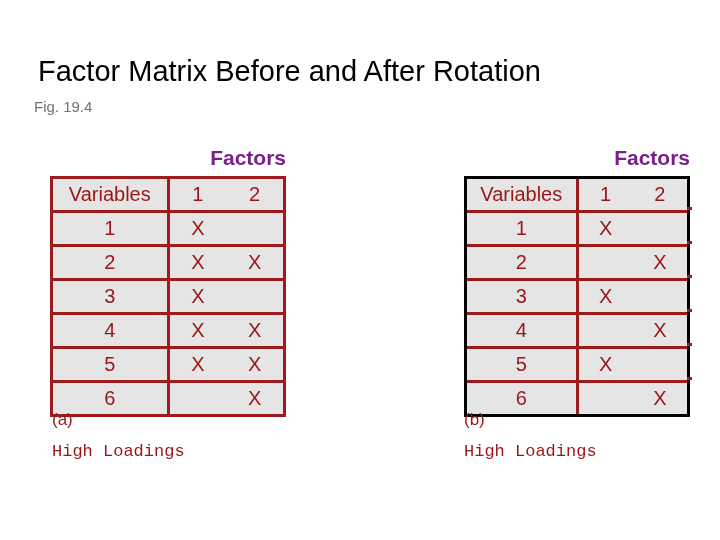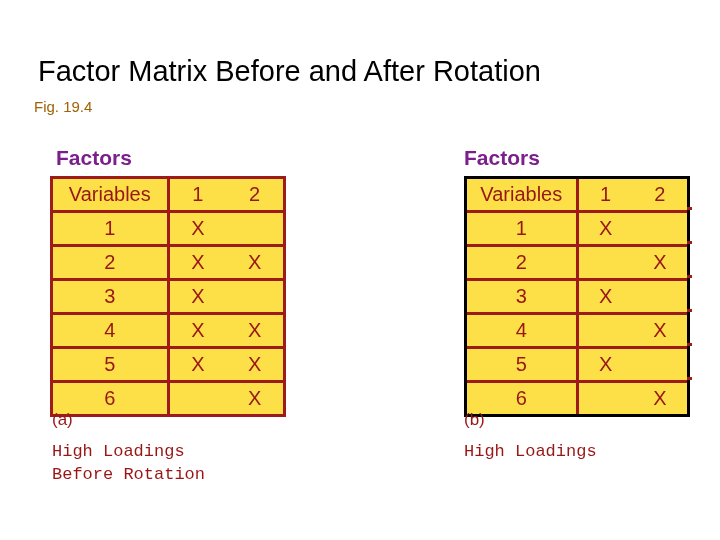--- a/index.html
+++ b/index.html
@@ -31,61 +31,62 @@
     font-weight: 400;
     letter-spacing: 0px;
     white-space: nowrap;
   }
   .fig-label {
     position: absolute;
     left: 34px;
     top: 98px;
     font-size: 15px;
     line-height: 18px;
-    color: #a16207;
+    color: #737373;
     font-weight: 400;
     white-space: nowrap;
   }
 
   
   .panel {
     position: absolute;
     top: 146px;
   }
   .panel.left  { left: 50px;  width: 236px; }
   .panel.right { left: 464px; width: 226px; }
 
   .factors-heading {
     font-size: 21px;
     line-height: 24px;
     font-weight: bold;
     color: #7B1F8C;
     margin: 0 0 6px 6px;
     white-space: nowrap;
+    text-align: right;
   }
   .panel.right .factors-heading {
     margin-left: 0px;
   }
 
   
   .matrix {
     border-collapse: collapse;
     table-layout: fixed;
     background: #FAF8CC;
     width: 100%;
   }
   .matrix td {
     height: 31px;
     padding: 0;
     font-size: 20px;
     color: #991616;
     text-align: center;
     vertical-align: middle;
     line-height: 31px;
-    background: #fde047;
+    background: #e5e5e5;
   }
 
   
   .matrix.style-red {
     border: 3px solid #9E1B1B;
   }
   .matrix.style-red tr + tr td {
     border-top: 3px solid #9E1B1B;
   }
   .matrix.style-red td.col-var {
@@ -195,21 +196,20 @@
             <td class="col-f2 mark">X</td>
           </tr>
         </tbody>
       </table>
     </div>
   </div>
 
   <div class="caption left">
     <span class="tag">(a)</span>
     <span class="line">High Loadings</span>
-    <span class="line">Before Rotation</span>
   </div>
 
   <div class="panel right">
 
     <div class="factors-heading">Factors</div>
 
     <div class="table-wrap">
       <div class="overshoot" style="top:28px"></div>
       <div class="overshoot" style="top:62px"></div>
       <div class="overshoot" style="top:96px"></div>

